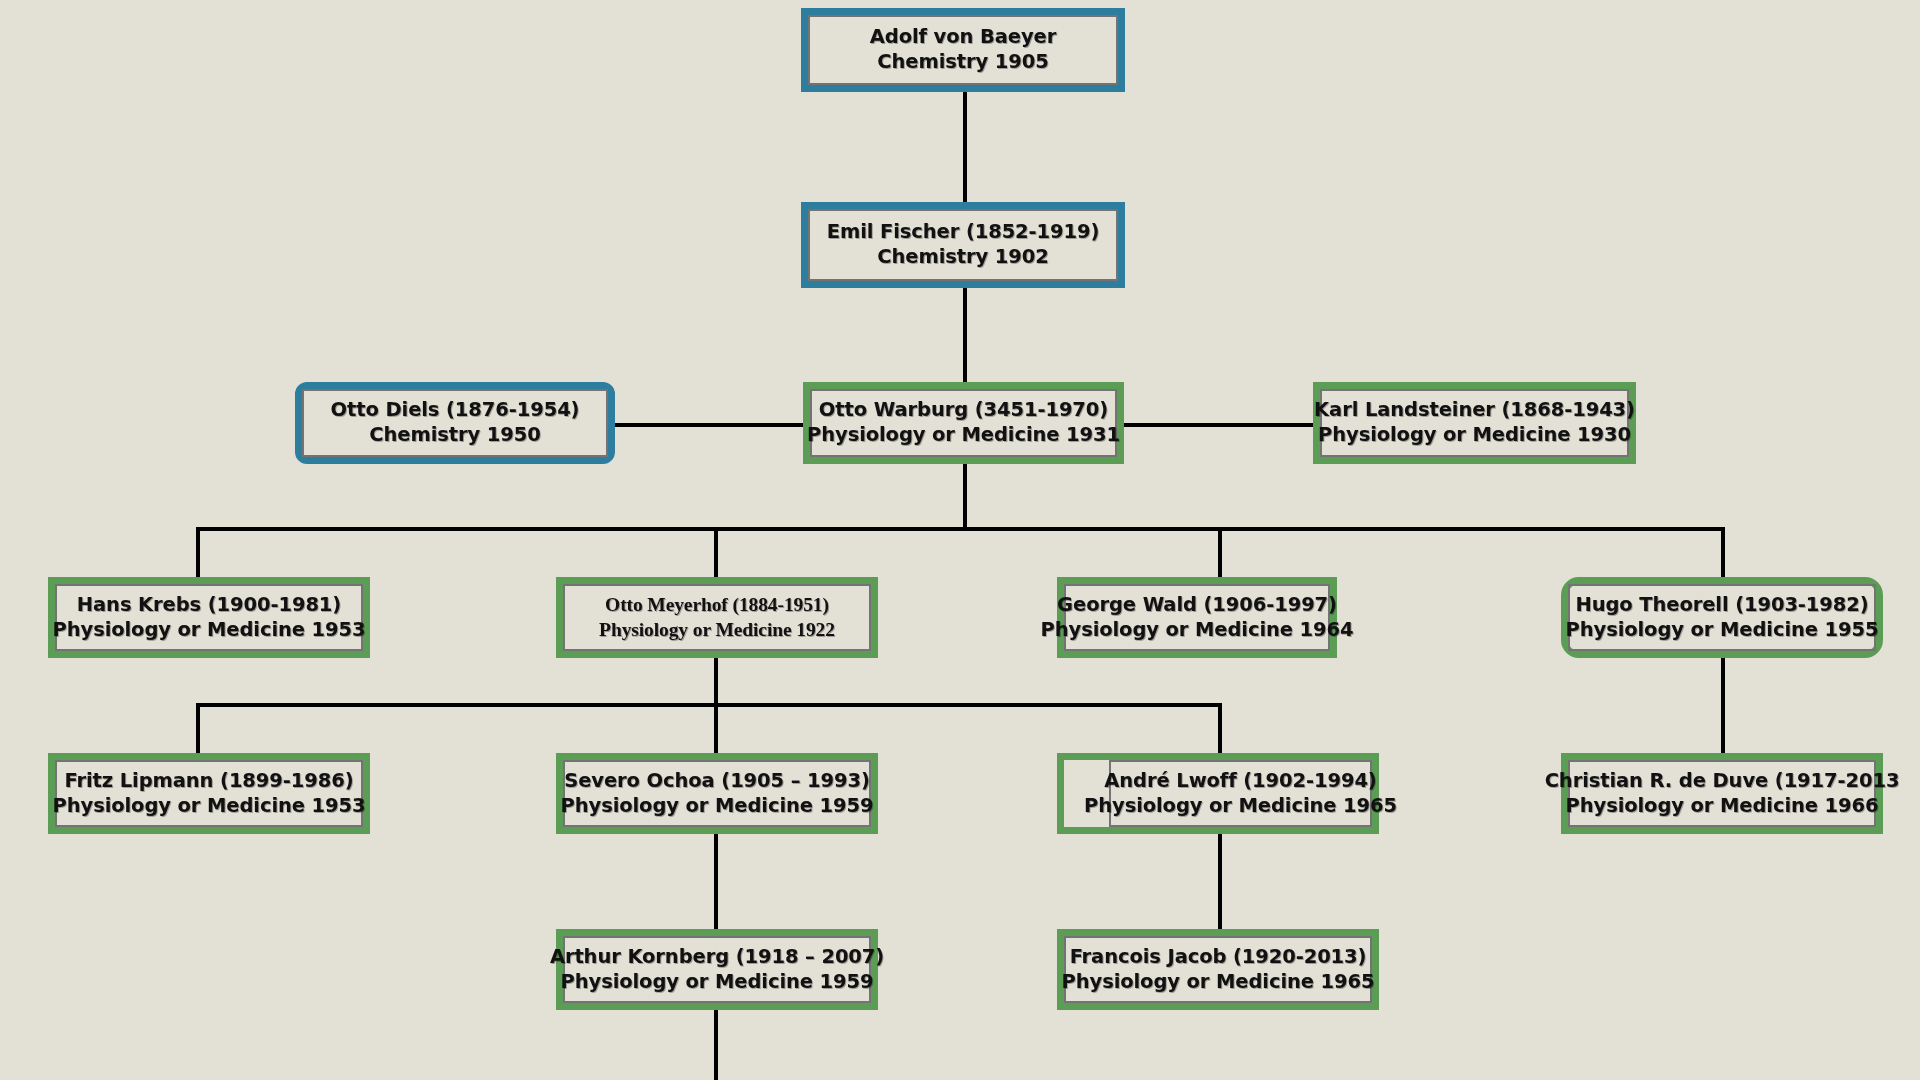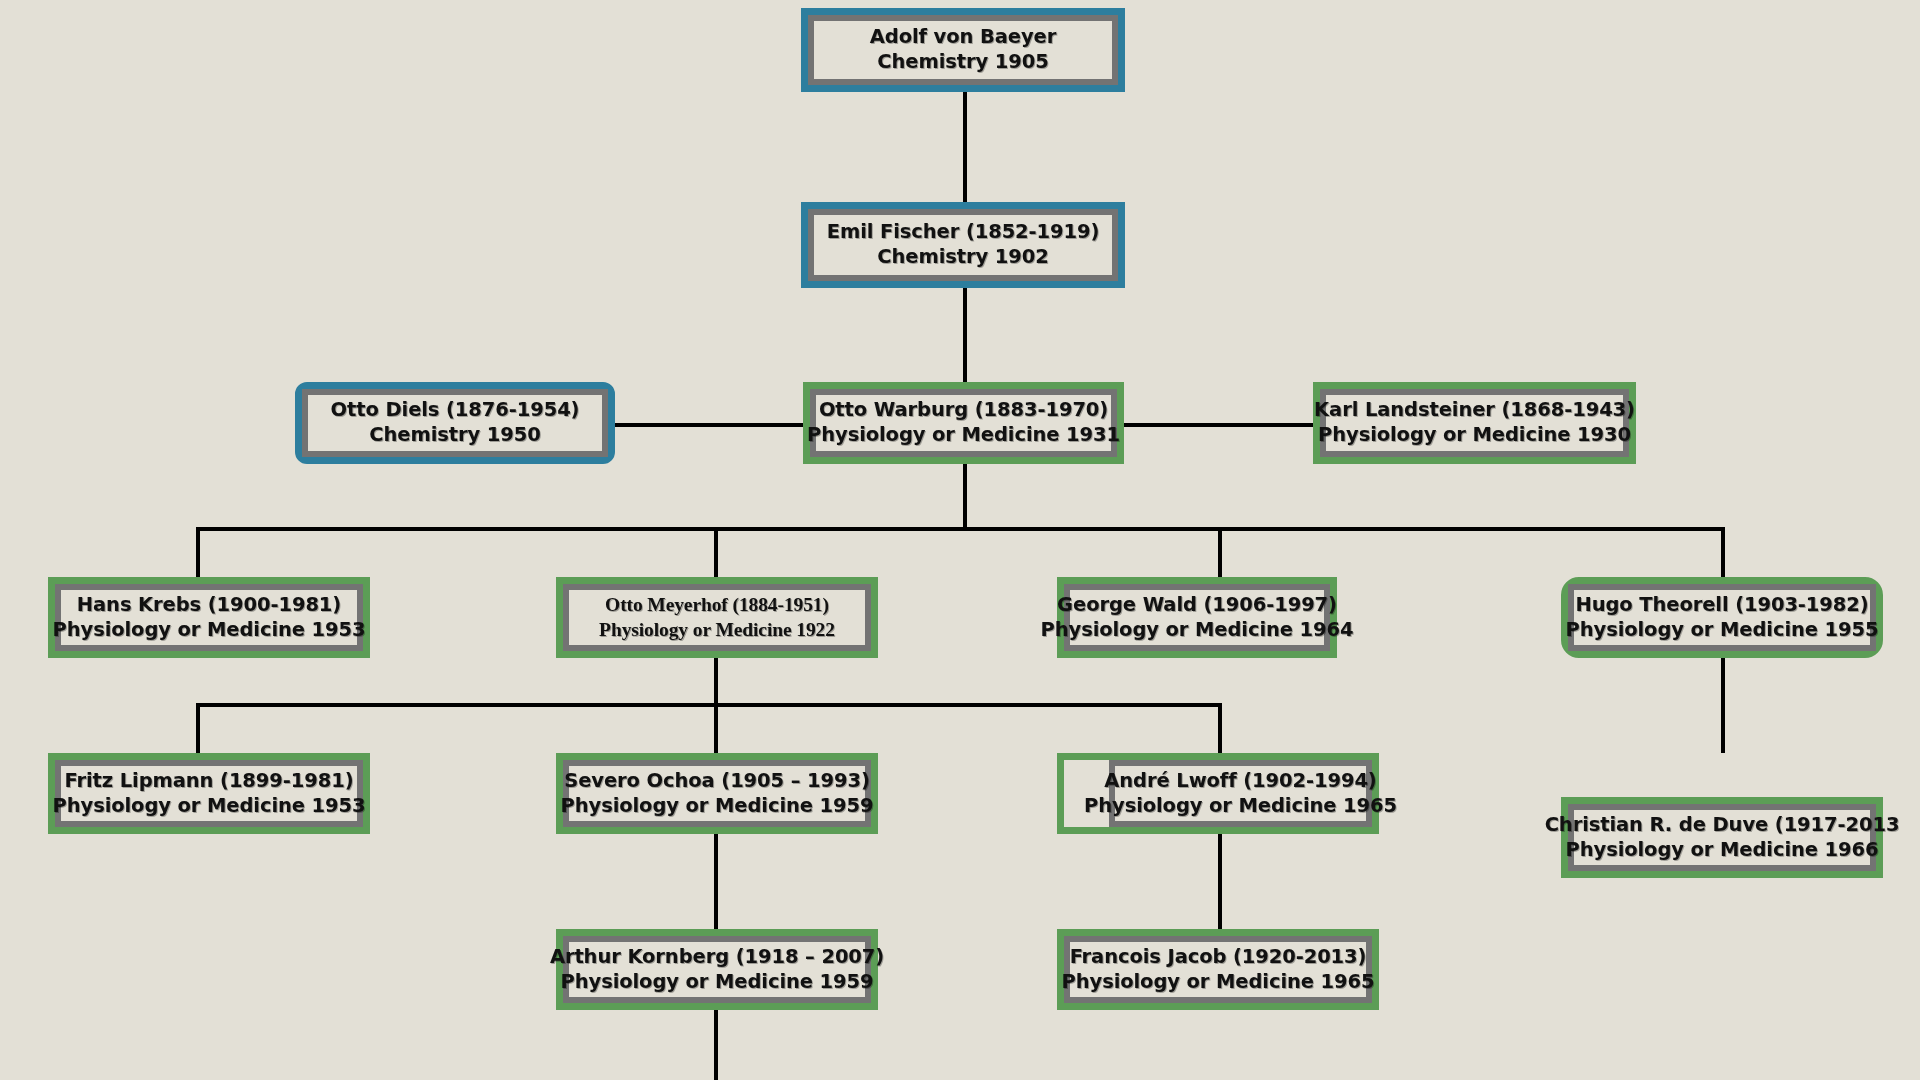--- a/index.html
+++ b/index.html
@@ -44,21 +44,21 @@
     z-index: 5;
   }
   .node .inner {
     box-sizing: border-box;
     width: 100%;
     height: 100%;
     display: flex;
     flex-direction: column;
     align-items: center;
     justify-content: center;
-    border: 6px solid #737373;
+    border: 2px solid #737373;
     padding: 0 4px;
   }
   .node.blue  { border: 7px solid #2d7e9e; }
   .node.green { border: 7px solid #5c9d56; }
 
   .node .l1, .node .l2 {
     display: block;
     white-space: nowrap;
     font-size: 19.5px;
     text-shadow: 1px 1px 0 rgba(0,0,0,0.30);
@@ -119,21 +119,21 @@
 
   <div class="node blue" style="left:295px; top:382px; width:320px; height:82px;border-radius:12px;">
     <div class="inner">
       <span class="l1">Otto Diels (1876-1954)</span>
       <span class="l2">Chemistry 1950</span>
     </div>
   </div>
 
   <div class="node green" style="left:803px; top:382px; width:321px; height:82px;">
     <div class="inner">
-      <span class="l1">Otto Warburg (1883-1970)</span>
+      <span class="l1">Otto Warburg (3451-1970)</span>
       <span class="l2">Physiology or Medicine 1931</span>
     </div>
   </div>
 
   <div class="node green" style="left:1313px; top:382px; width:323px; height:82px;">
     <div class="inner">
       <span class="l1">Karl Landsteiner (1868-1943)</span>
       <span class="l2">Physiology or Medicine 1930</span>
     </div>
   </div>
@@ -161,40 +161,40 @@
 
   <div class="node green" style="left:1561px; top:577px; width:322px; height:81px;border-radius:18px;">
     <div class="inner">
       <span class="l1">Hugo Theorell (1903-1982)</span>
       <span class="l2">Physiology or Medicine 1955</span>
     </div>
   </div>
 
   <div class="node green" style="left:48px; top:753px; width:322px; height:81px;">
     <div class="inner">
-      <span class="l1">Fritz Lipmann (1899-1981)</span>
+      <span class="l1">Fritz Lipmann (1899-1986)</span>
       <span class="l2">Physiology or Medicine 1953</span>
     </div>
   </div>
 
   <div class="node green" style="left:556px; top:753px; width:322px; height:81px;">
     <div class="inner">
       <span class="l1">Severo Ochoa (1905 – 1993)</span>
       <span class="l2">Physiology or Medicine 1959</span>
     </div>
   </div>
 
   <div class="node green" style="left:1057px; top:753px; width:322px; height:81px;padding-left:45px;">
     <div class="inner">
       <span class="l1">André Lwoff (1902-1994)</span>
       <span class="l2">Physiology or Medicine 1965</span>
     </div>
   </div>
 
-  <div class="node green overflow" style="left:1561px; top:753px; width:322px; height:81px;margin-top:44px;">
+  <div class="node green overflow" style="left:1561px; top:753px; width:322px; height:81px;">
     <div class="inner">
       <span class="l1">Christian R. de Duve (1917-2013</span>
       <span class="l2">Physiology or Medicine 1966</span>
     </div>
   </div>
 
   <div class="node green" style="left:556px; top:929px; width:322px; height:81px;">
     <div class="inner">
       <span class="l1">Arthur Kornberg (1918 – 2007)</span>
       <span class="l2">Physiology or Medicine 1959</span>

